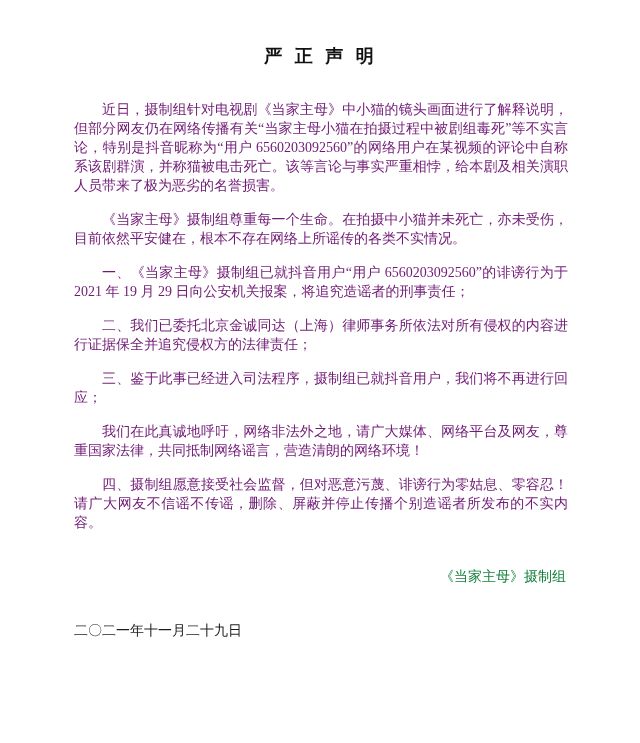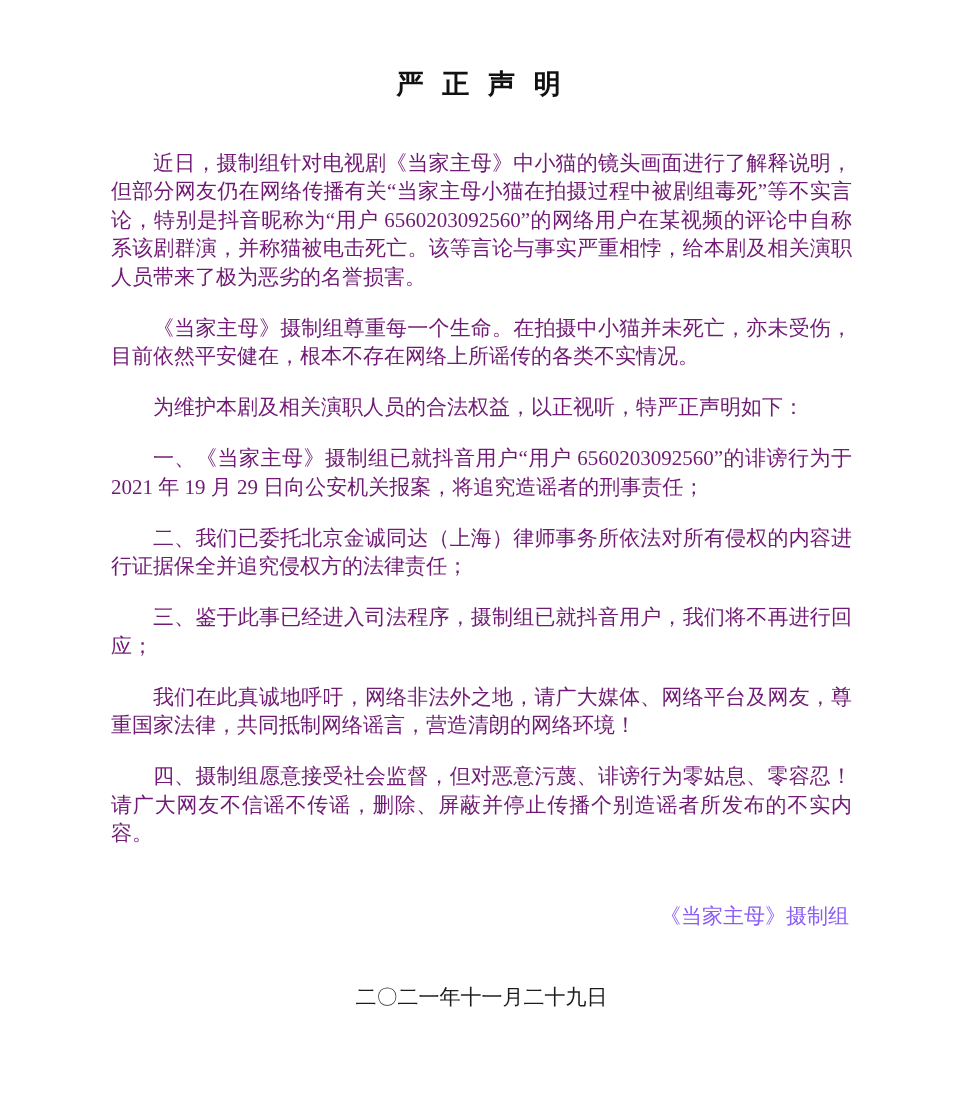--- a/index.html
+++ b/index.html
@@ -33,41 +33,40 @@
       font-size: 14px;
       line-height: 19px;
       text-indent: 2em;
       text-align: justify;
       margin: 0 0 15px 0;
       color: #701a75;
     }
     .signature {
       text-align: right;
       font-size: 14px;
-      color: #8b5cf6;
+      color: #15803d;
       margin-top: 36px;
       padding-right: 2px;
     }
     .date {
-      text-align: center;
+      text-align: left;
       font-size: 14px;
       color: #1c1c1c;
       margin-top: 36px;
       padding-right: 0;
     }
   </style>
 </head>
 <body>
 
 <div class="page">
   <h1 class="title">严 正 声 明</h1>
 
   <p class="para">近日，摄制组针对电视剧《当家主母》中小猫的镜头画面进行了解释说明，但部分网友仍在网络传播有关“当家主母小猫在拍摄过程中被剧组毒死”等不实言论，特别是抖音昵称为“用户 6560203092560”的网络用户在某视频的评论中自称系该剧群演，并称猫被电击死亡。该等言论与事实严重相悖，给本剧及相关演职人员带来了极为恶劣的名誉损害。</p>
   <p class="para">《当家主母》摄制组尊重每一个生命。在拍摄中小猫并未死亡，亦未受伤，目前依然平安健在，根本不存在网络上所谣传的各类不实情况。</p>
-  <p class="para">为维护本剧及相关演职人员的合法权益，以正视听，特严正声明如下：</p>
   <p class="para">一、《当家主母》摄制组已就抖音用户“用户 6560203092560”的诽谤行为于 2021 年 19 月 29 日向公安机关报案，将追究造谣者的刑事责任；</p>
   <p class="para">二、我们已委托北京金诚同达（上海）律师事务所依法对所有侵权的内容进行证据保全并追究侵权方的法律责任；</p>
   <p class="para">三、鉴于此事已经进入司法程序，摄制组已就抖音用户，我们将不再进行回应；</p>
   <p class="para">我们在此真诚地呼吁，网络非法外之地，请广大媒体、网络平台及网友，尊重国家法律，共同抵制网络谣言，营造清朗的网络环境！</p>
   <p class="para">四、摄制组愿意接受社会监督，但对恶意污蔑、诽谤行为零姑息、零容忍！请广大网友不信谣不传谣，删除、屏蔽并停止传播个别造谣者所发布的不实内容。</p>
 
   <div class="signature">《当家主母》摄制组</div>
   <div class="date">二〇二一年十一月二十九日</div>
 </div>
 

